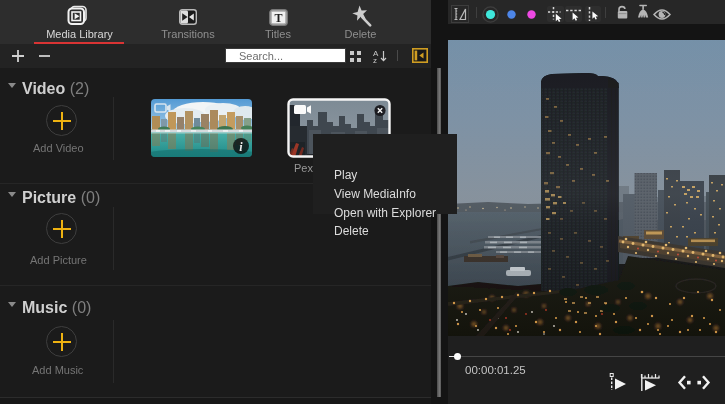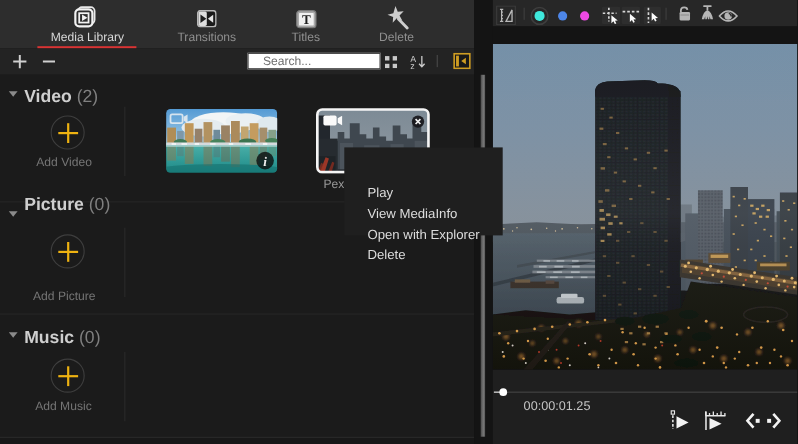--- a/index.html
+++ b/index.html
@@ -27,21 +27,21 @@
   
   #gutter { left:431px; top:0; width:17px; height:404px; background:#141414; }
   #sbar { left:437px; top:68px; width:4px; height:329px; background:linear-gradient(90deg,#4a4a4a,#777 60%,#585858); }
   
   #rtoolbar { left:448px; top:0; width:277px; height:24px; background:#272727; }
   #rblack { left:448px; top:24px; width:277px; height:16px; background:#141414; }
   #rbottom { left:448px; top:336px; width:277px; height:68px; background:#1f1f1f; }
   #scrubline { left:449px; top:356px; width:276px; height:1px; background:#454545; }
   #scrubplayed { left:449px; top:356px; width:7px; height:1px; background:#e8e8e8; }
   #scrubdot { left:454px; top:353px; width:7px; height:7px; border-radius:50%; background:#fff; }
-  #timetext { left:464px; top:364px; font-size:11.5px; color:#c4c4c4;padding-left:12px; }
+  #timetext { left:453px; top:364px; font-size:11.5px; color:#c4c4c4;padding-left:12px; }
   
   #ctxmenu { left:313px; top:134px; width:144px; height:80px; background:#1f1f1f; z-index:50; }
   .mitem { position:absolute; left:21px; font-size:12px; color:#dcdcdc;margin-top:27px; }
 </style>
 </head>
 <body>
 <div id="stage">
 
   <div id="tabbar" class="abs"></div>
 
@@ -237,25 +237,25 @@
     </g>
 
     <circle cx="93" cy="12.5" r="5.6" fill="#17171b" opacity="0.92"></circle>
     <path d="M90.8 10.3 L95.2 14.7 M95.2 10.3 L90.8 14.7" stroke="#f0f0f0" stroke-width="1.5"></path>
   </svg>
   <div class="abs caption" style="left:294px; top:162px; width:96px; white-space:nowrap; overflow:hidden; z-index:5;">Pexels Videos 2...</div>
 
   <div class="abs divider" style="top:183px;"></div>
 
   <div class="abs tri" style="left:8px; top:192px;"></div>
-  <div class="abs sechead" style="left:22px; top:178px;">Picture <span class="cnt">(0)</span></div>
+  <div class="abs sechead" style="left:22px; top:189px;">Picture <span class="cnt">(0)</span></div>
   <div class="abs addcirc" style="left:46px; top:213px;"></div>
   <div class="abs plus-h" style="left:53px; top:228px; width:18px;"></div>
   <div class="abs plus-v" style="left:61px; top:220px; height:18px;"></div>
-  <div class="abs addlabel" style="left:30px; top:264px;">Add Picture</div>
+  <div class="abs addlabel" style="left:30px; top:254px;">Add Picture</div>
   <div class="abs vsep" style="left:113px; top:207px; height:63px;"></div>
 
   <div class="abs divider" style="top:285px;"></div>
 
   <div class="abs tri" style="left:8px; top:302px;"></div>
   <div class="abs sechead" style="left:22px; top:299px;">Music <span class="cnt">(0)</span></div>
   <div class="abs addcirc" style="left:46px; top:326px;"></div>
   <div class="abs plus-h" style="left:53px; top:341px; width:18px;"></div>
   <div class="abs plus-v" style="left:61px; top:333px; height:18px;"></div>
   <div class="abs addlabel" style="left:32px; top:364px;">Add Music</div>

